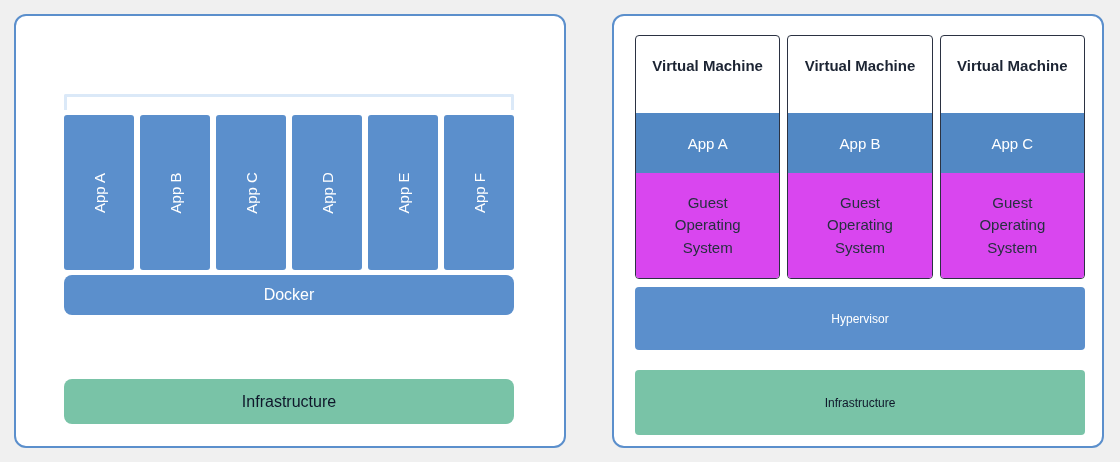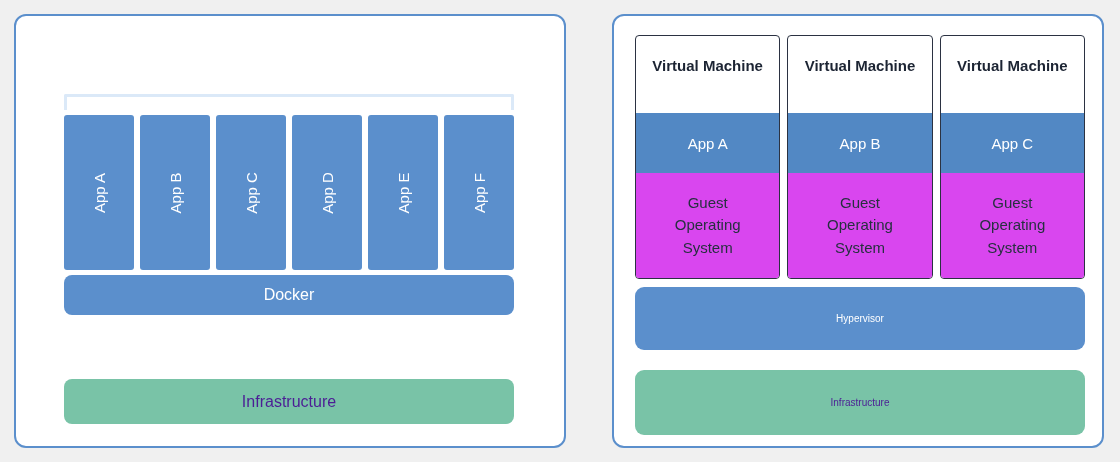--- a/index.html
+++ b/index.html
@@ -66,21 +66,21 @@
     left: 48px;
     width: 450px;
     display: flex;
     align-items: center;
     justify-content: center;
     border-radius: 8px;
     font-size: 16px;
   }
   .bar-blue  { background: #5b8fcc; color: #ffffff; }
   .bar-light { background: #d7e8f7; color: #26303f; }
-  .bar-green { background: #79c3a7; color: #4c1d95; }
+  .bar-green { background: #79c3a7; color: #0f172a; }
 
   #bar-docker  { top: 259px; height: 40px; }
   #bar-host-os { top: 313px; height: 36px; }
   #bar-infra-l { top: 363px; height: 45px; }
 
   
   .vm-row {
     position: absolute;
     left: 21px; top: 19px; width: 450px; height: 244px;
     display: flex;
@@ -128,22 +128,22 @@
   }
   .vm-guest span { display: block; }
 
   .bar-r {
     position: absolute;
     left: 21px;
     width: 450px;
     display: flex;
     align-items: center;
     justify-content: center;
-    border-radius: 9px;
-    font-size: 10px;
+    border-radius: 4px;
+    font-size: 12px;
   }
   #bar-hypervisor { top: 271px; height: 63px; }
   #bar-infra-r    { top: 354px; height: 65px; }
 </style>
 </head>
 <body>
 
 <div class="stage">
 
   <section class="panel" id="panel-containers">

